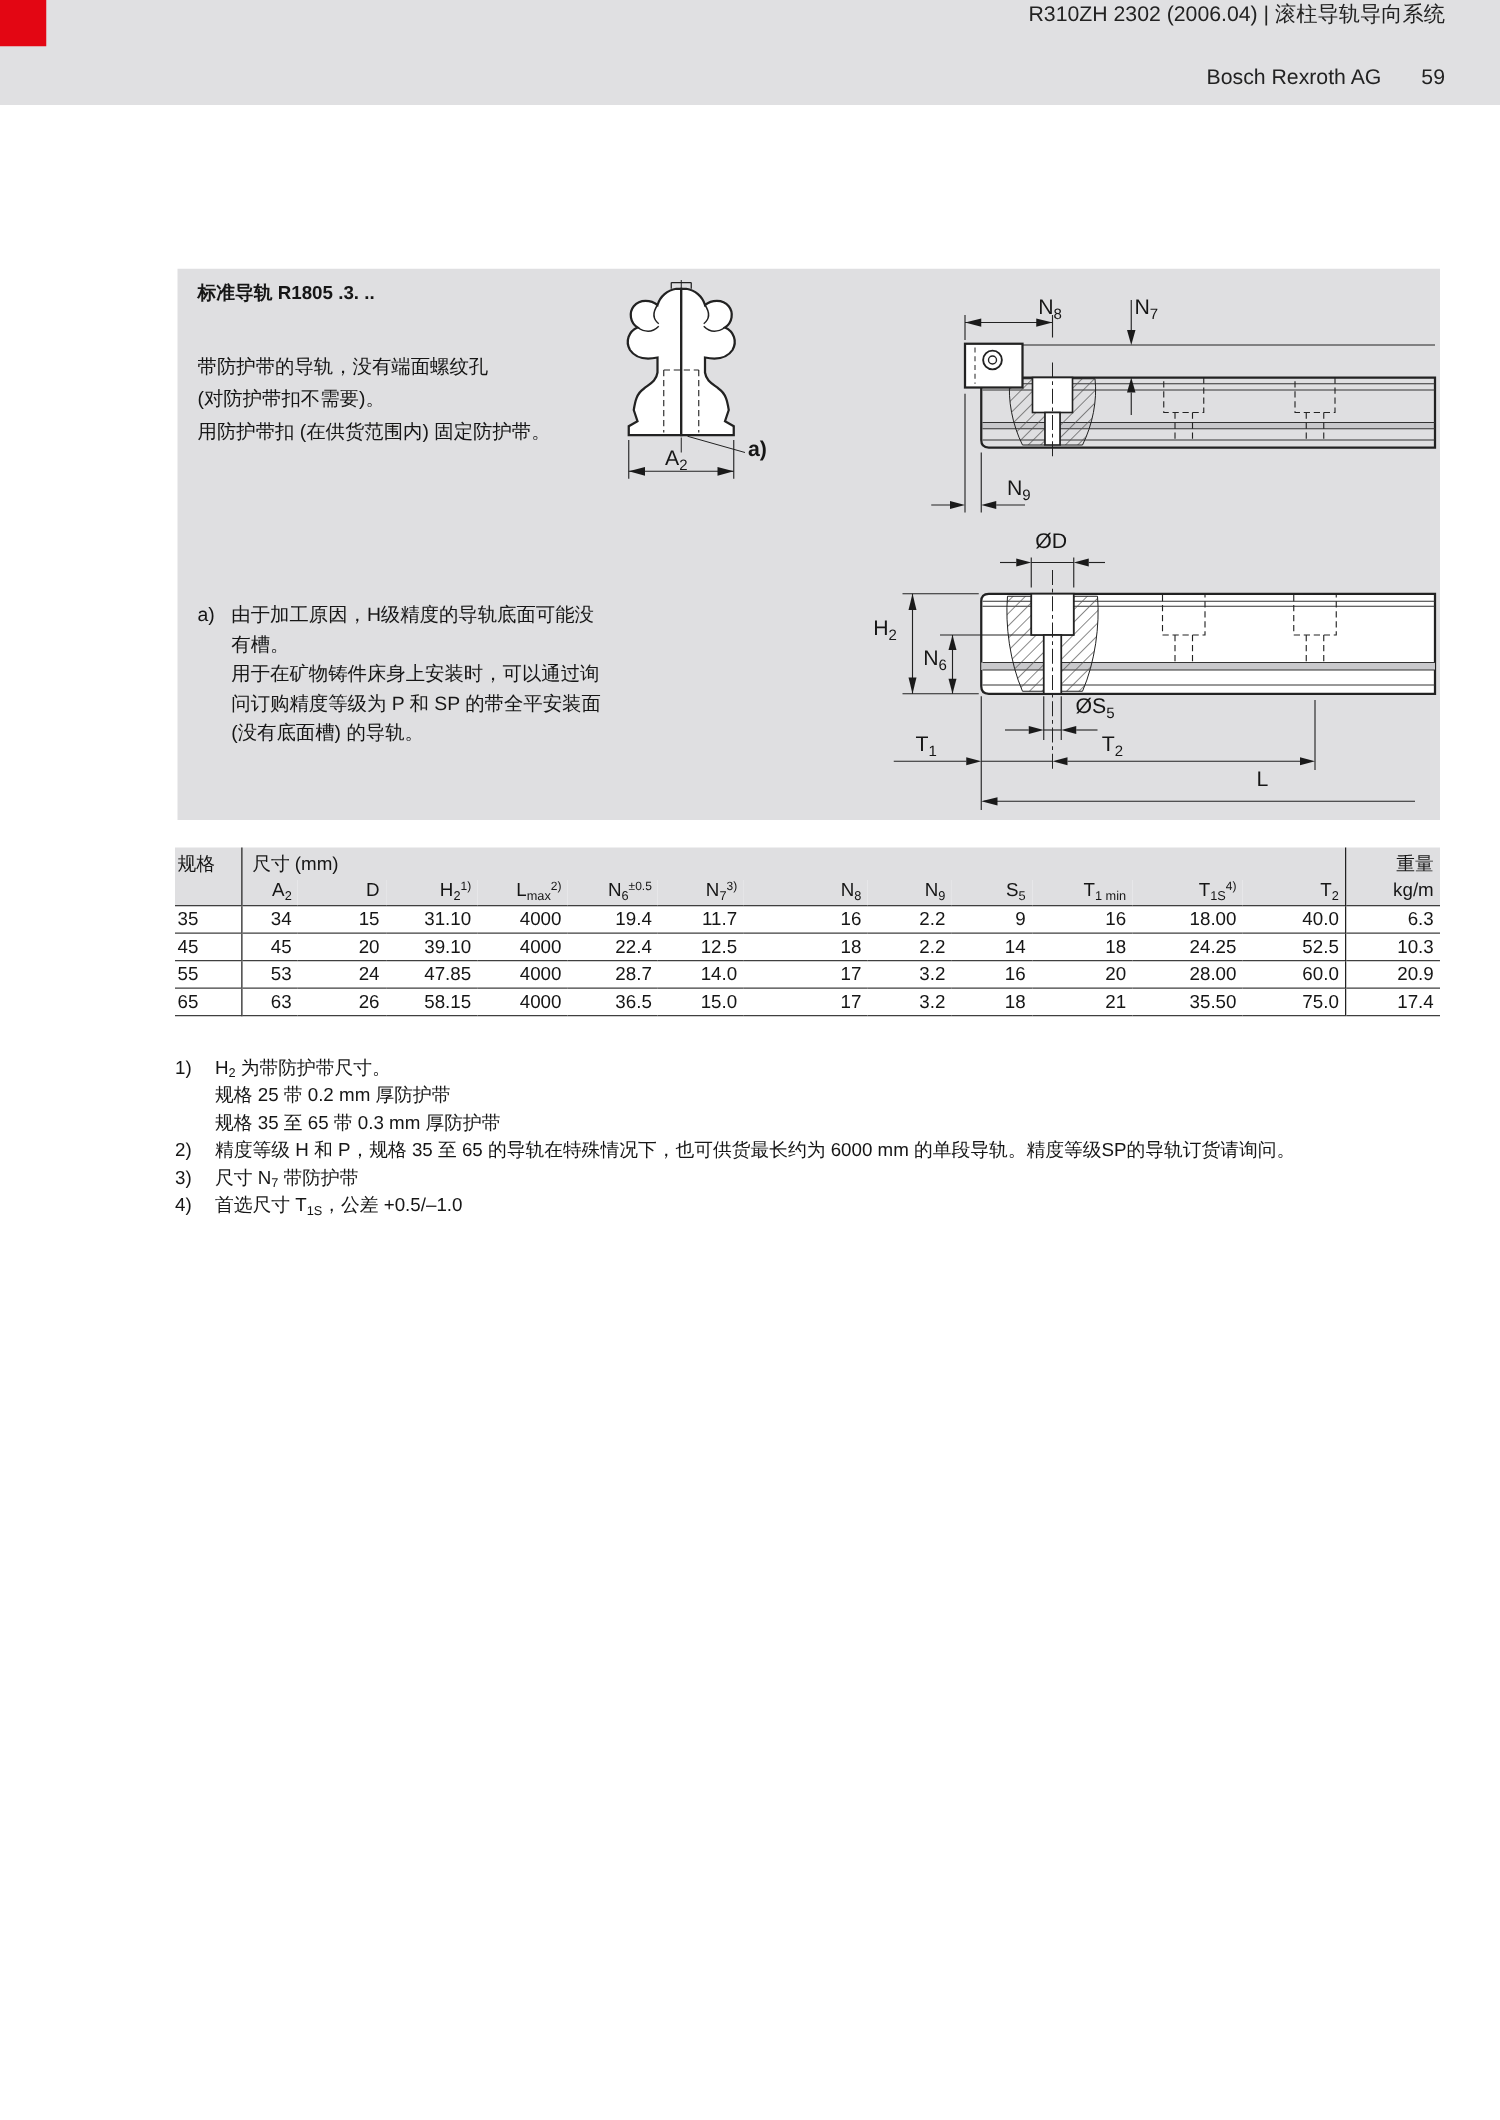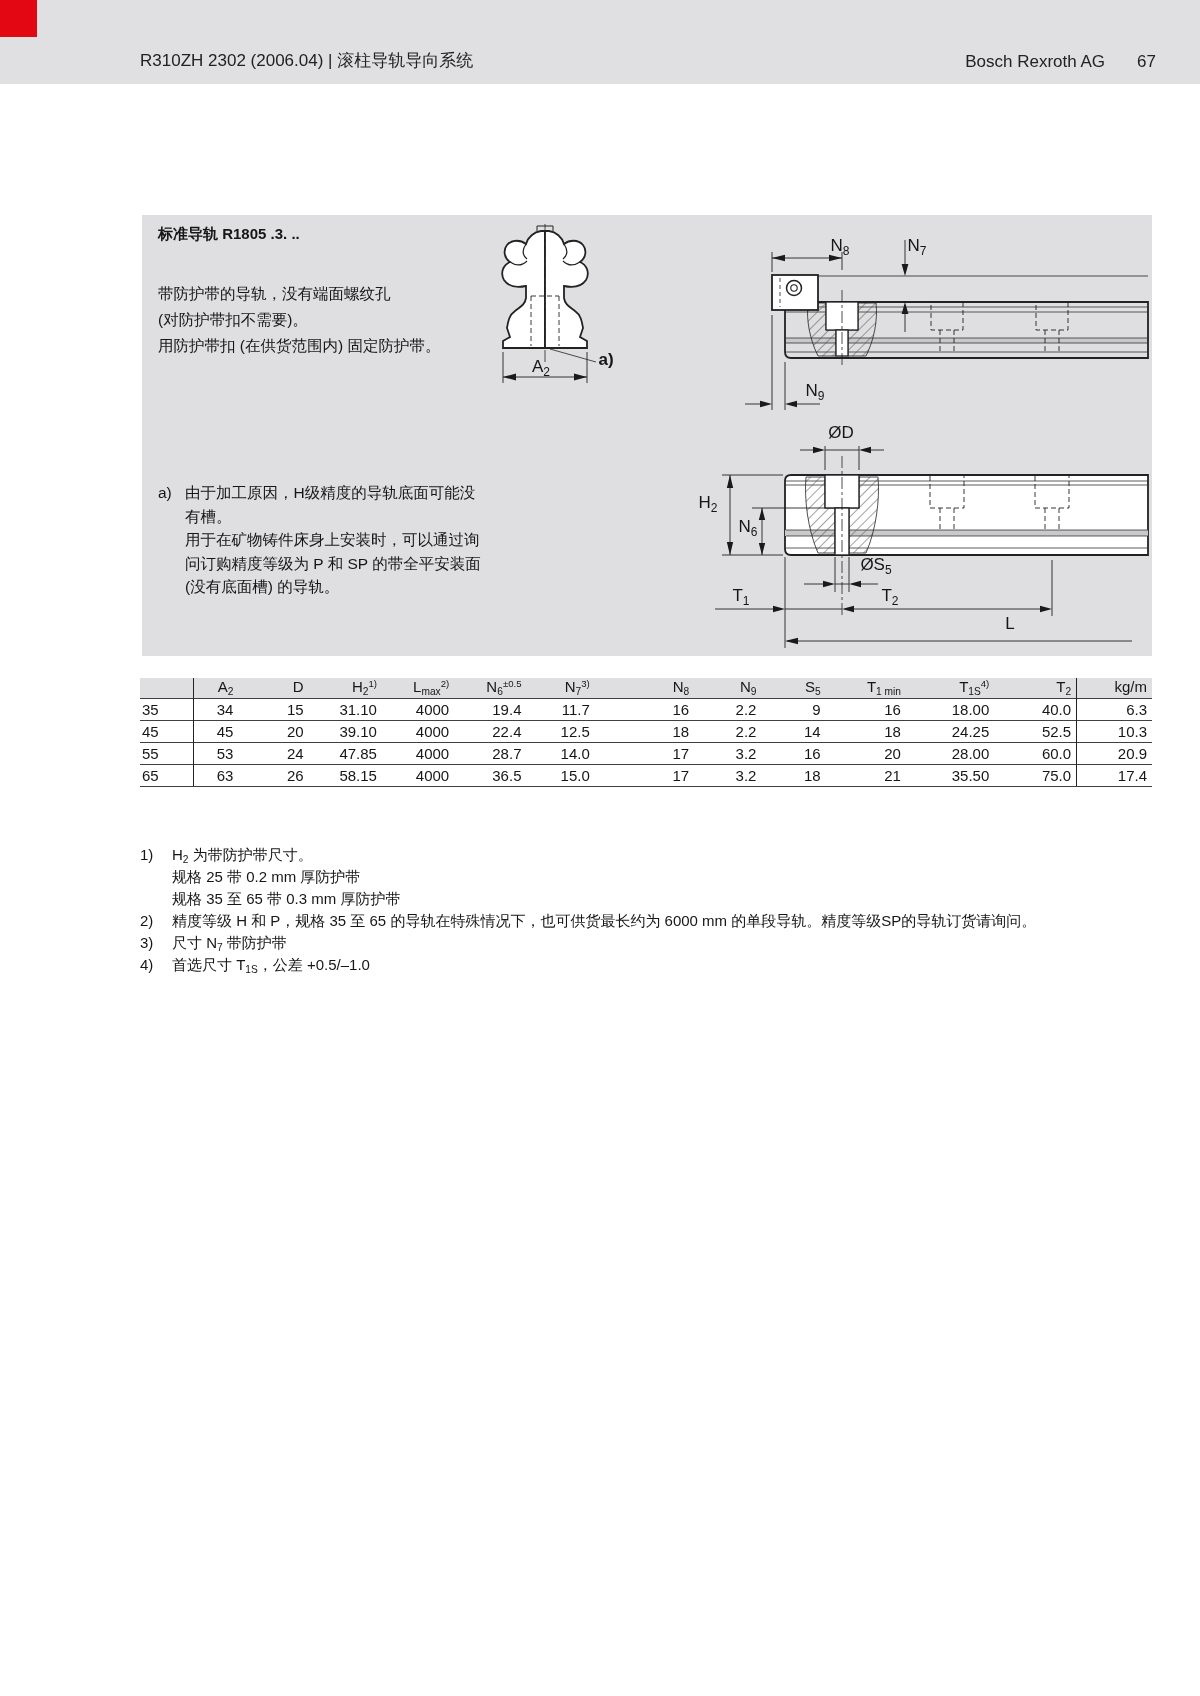--- a/index.html
+++ b/index.html
@@ -1,21 +1,21 @@
 <!DOCTYPE html>
 <html><head>
 <meta charset="utf-8">
 <style>
   html,body{margin:0;padding:0;background:#fff;}
   .page{position:relative;width:1200px;height:1696px;background:#fff;overflow:hidden;
         font-family:"Liberation Sans","DejaVu Sans",sans-serif;color:#1a1a1a;}
   
   .header-bar{position:absolute;left:0;top:0;width:1200px;height:84px;background:#e0e0e2;
               display:flex;align-items:flex-end;justify-content:space-between;
-              padding:0 44px 12px 140px;box-sizing:border-box;font-size:17px;color:#222;}
+              padding:0 44px 12px 140px;box-sizing:border-box;font-size:17px;color:#222;flex-direction:column;}
   .header-right{display:flex;gap:32px;}
   .corner-mark{position:absolute;left:0;top:0;width:37px;height:37px;background:#e30613;}
   
   .content-box{position:absolute;left:142px;top:215px;width:1010px;height:441px;background:#dfdfe1;}
   .box-title{position:absolute;left:16px;top:10px;font-size:15px;font-weight:bold;color:#161616;}
   .intro{position:absolute;left:16px;top:66px;font-size:15.5px;line-height:26px;color:#161616;}
   .note{position:absolute;left:16px;top:266px;font-size:15.5px;line-height:23.5px;color:#161616;display:flex;}
   .note-marker{width:27px;flex:none;}
   .drawing-svg{position:absolute;left:0;top:0;width:1010px;height:441px;}
   .dlabel{position:absolute;transform:translate(-50%,-50%);font-size:17px;white-space:nowrap;color:#161616;}
@@ -45,21 +45,21 @@
 </style>
 </head>
 <body>
 
 <div class="page">
 
   <div class="header-bar">
     <span>R310ZH 2302 (2006.04) | 滚柱导轨导向系统</span>
     <span class="header-right">
       <span>Bosch Rexroth AG</span>
-      <span>67</span>
+      <span>59</span>
     </span>
   </div>
   <div class="corner-mark"></div>
 
   <div class="content-box">
     <div class="box-title">标准导轨 R1805 .3. ..</div>
 
     <div class="intro">
       <div>带防护带的导轨，没有端面螺纹孔</div>
       <div>(对防护带扣不需要)。</div>
@@ -260,20 +260,25 @@
         <col style="width:68px">
         <col style="width:99px">
       <col style="width:67px">
         <col style="width:64px">
         <col style="width:80px">
         <col style="width:88px">
       <col style="width:82px">
         <col style="width:75px">
     </colgroup>
     <thead>
+      <tr class="group-row">
+        <th class="h-spec">规格</th>
+        <th class="h-dims" colspan="12">尺寸 (mm)</th>
+        <th class="wcol">重量</th>
+      </tr>
       <tr id="subhead-row">
         <th></th>
         <th>A<sub>2</sub></th>
           <th>D</th>
           <th>H<sub>2</sub><sup>1)</sup></th>
           <th>L<sub>max</sub><sup>2)</sup></th>
           <th>N<sub>6</sub><sup>±0.5</sup></th>
           <th>N<sub>7</sub><sup>3)</sup></th>
           <th>N<sub>8</sub></th>
           <th>N<sub>9</sub></th>

